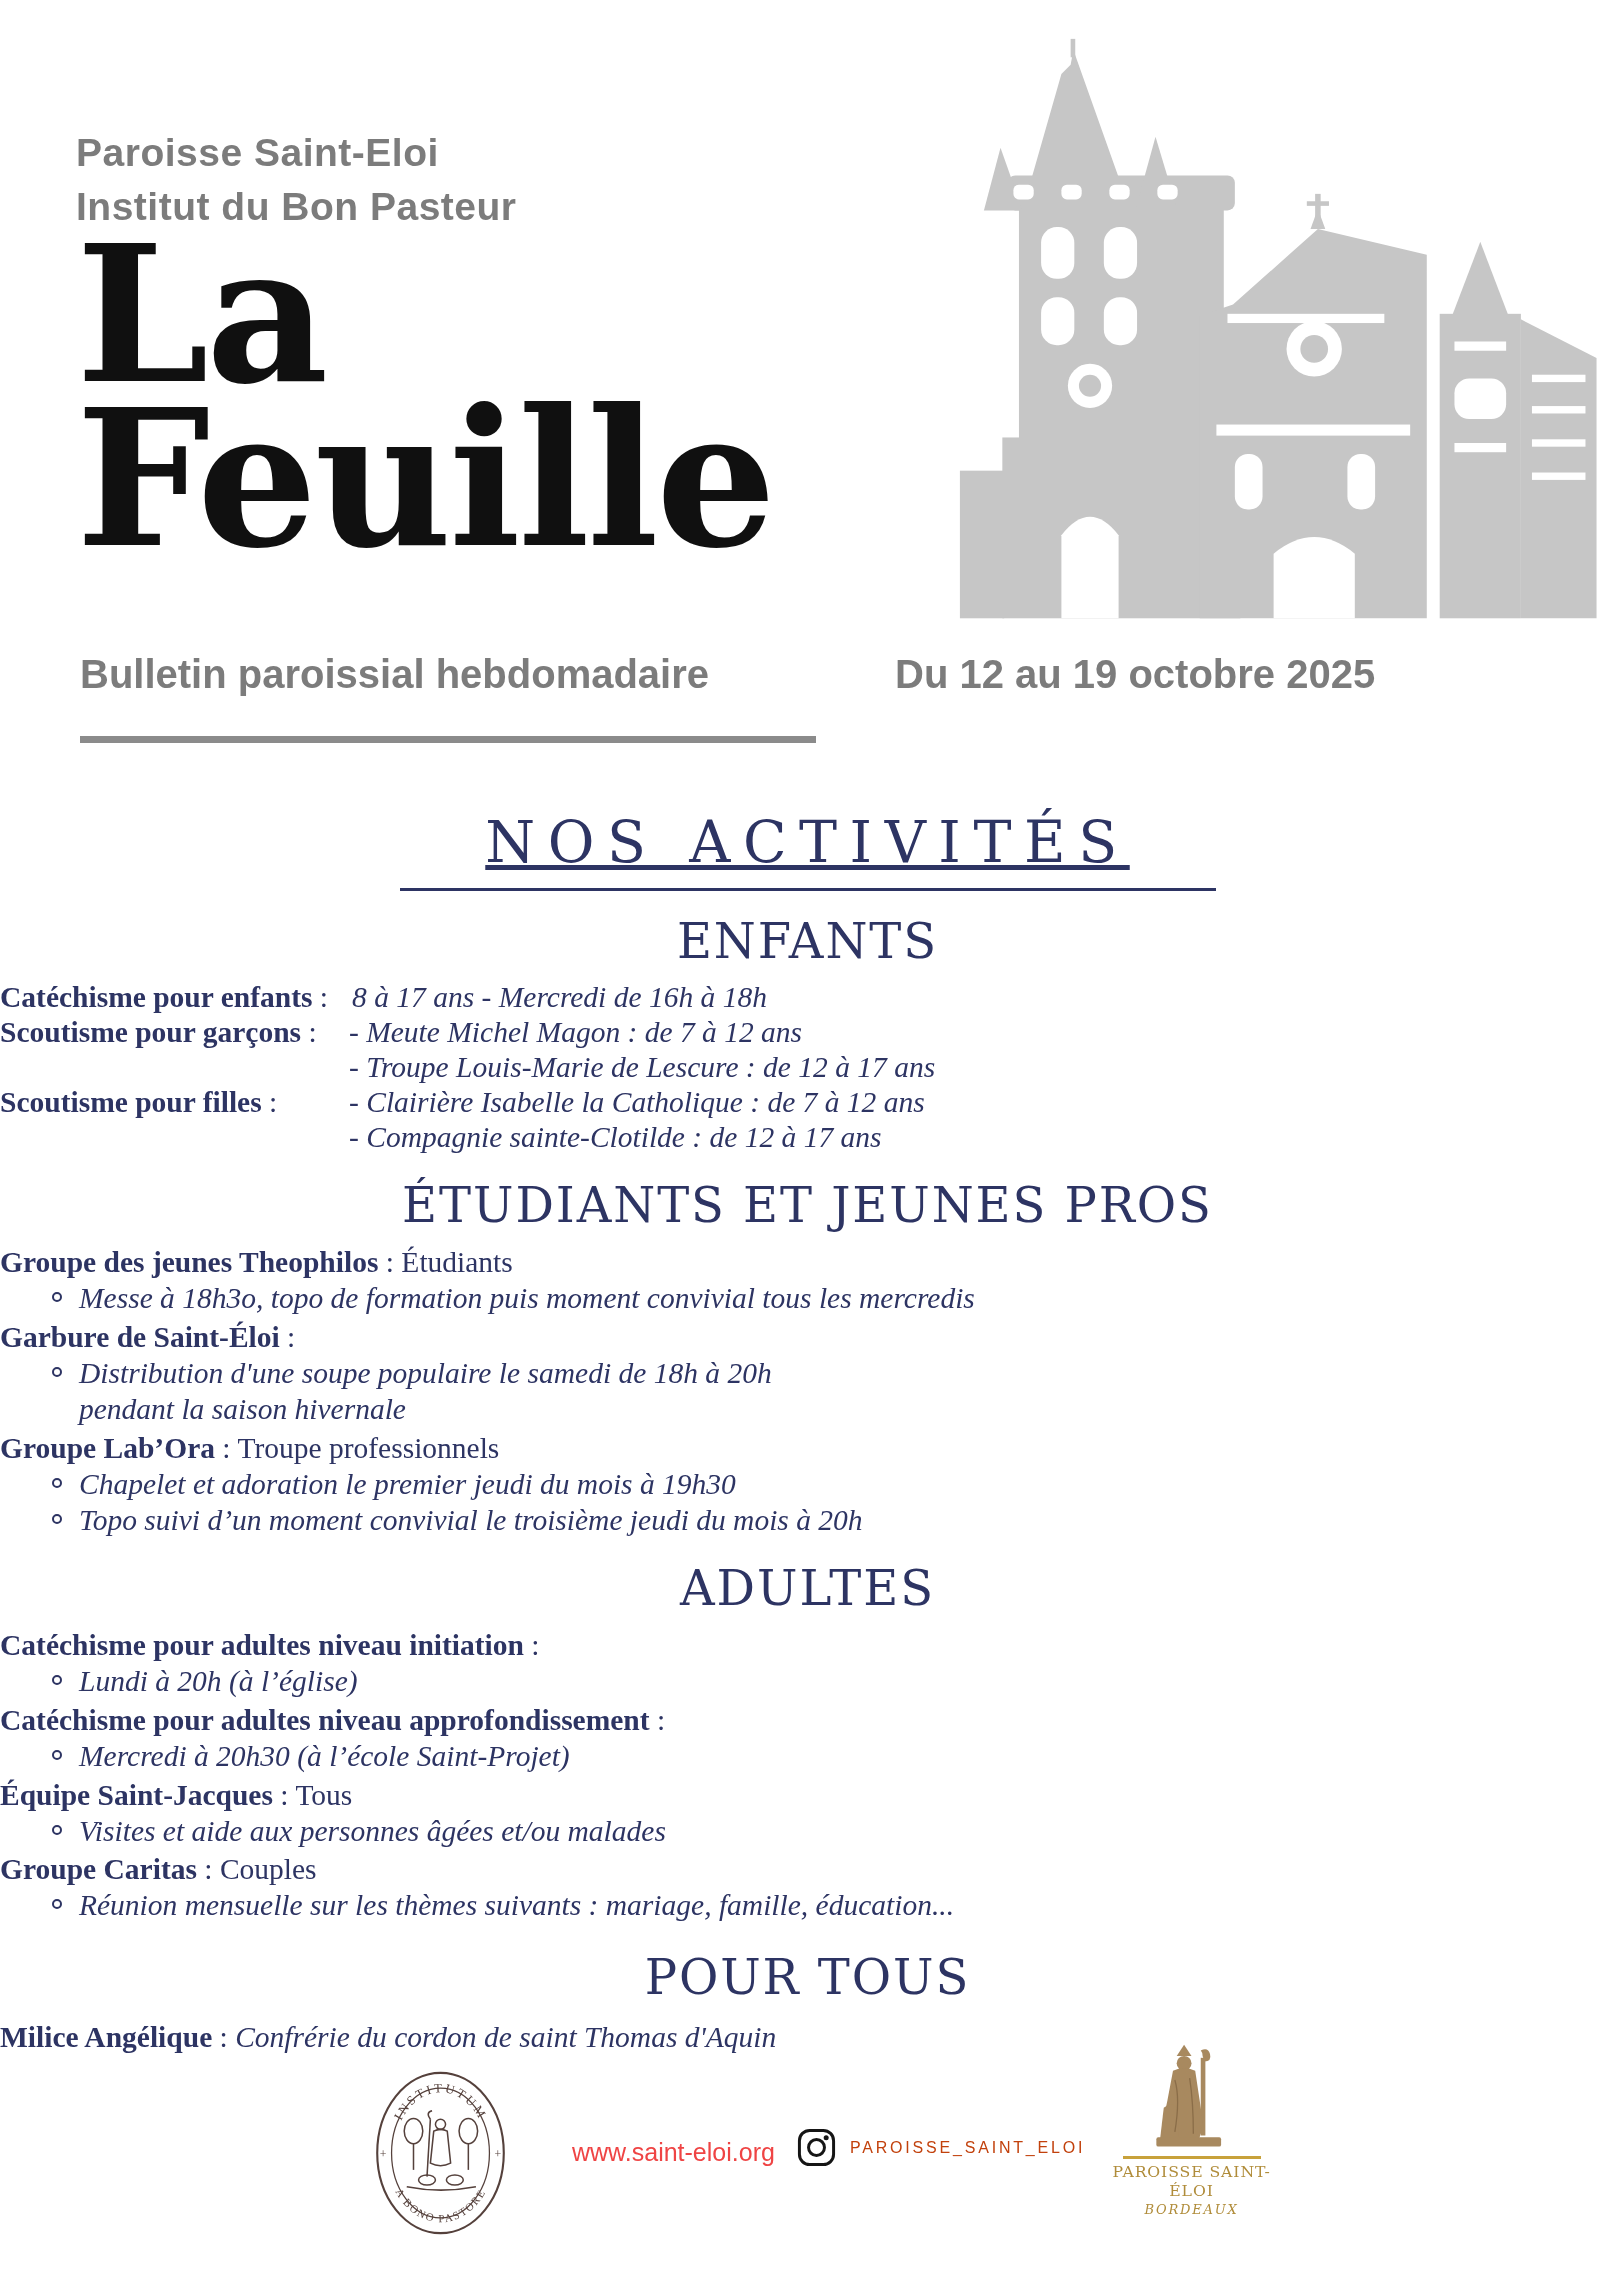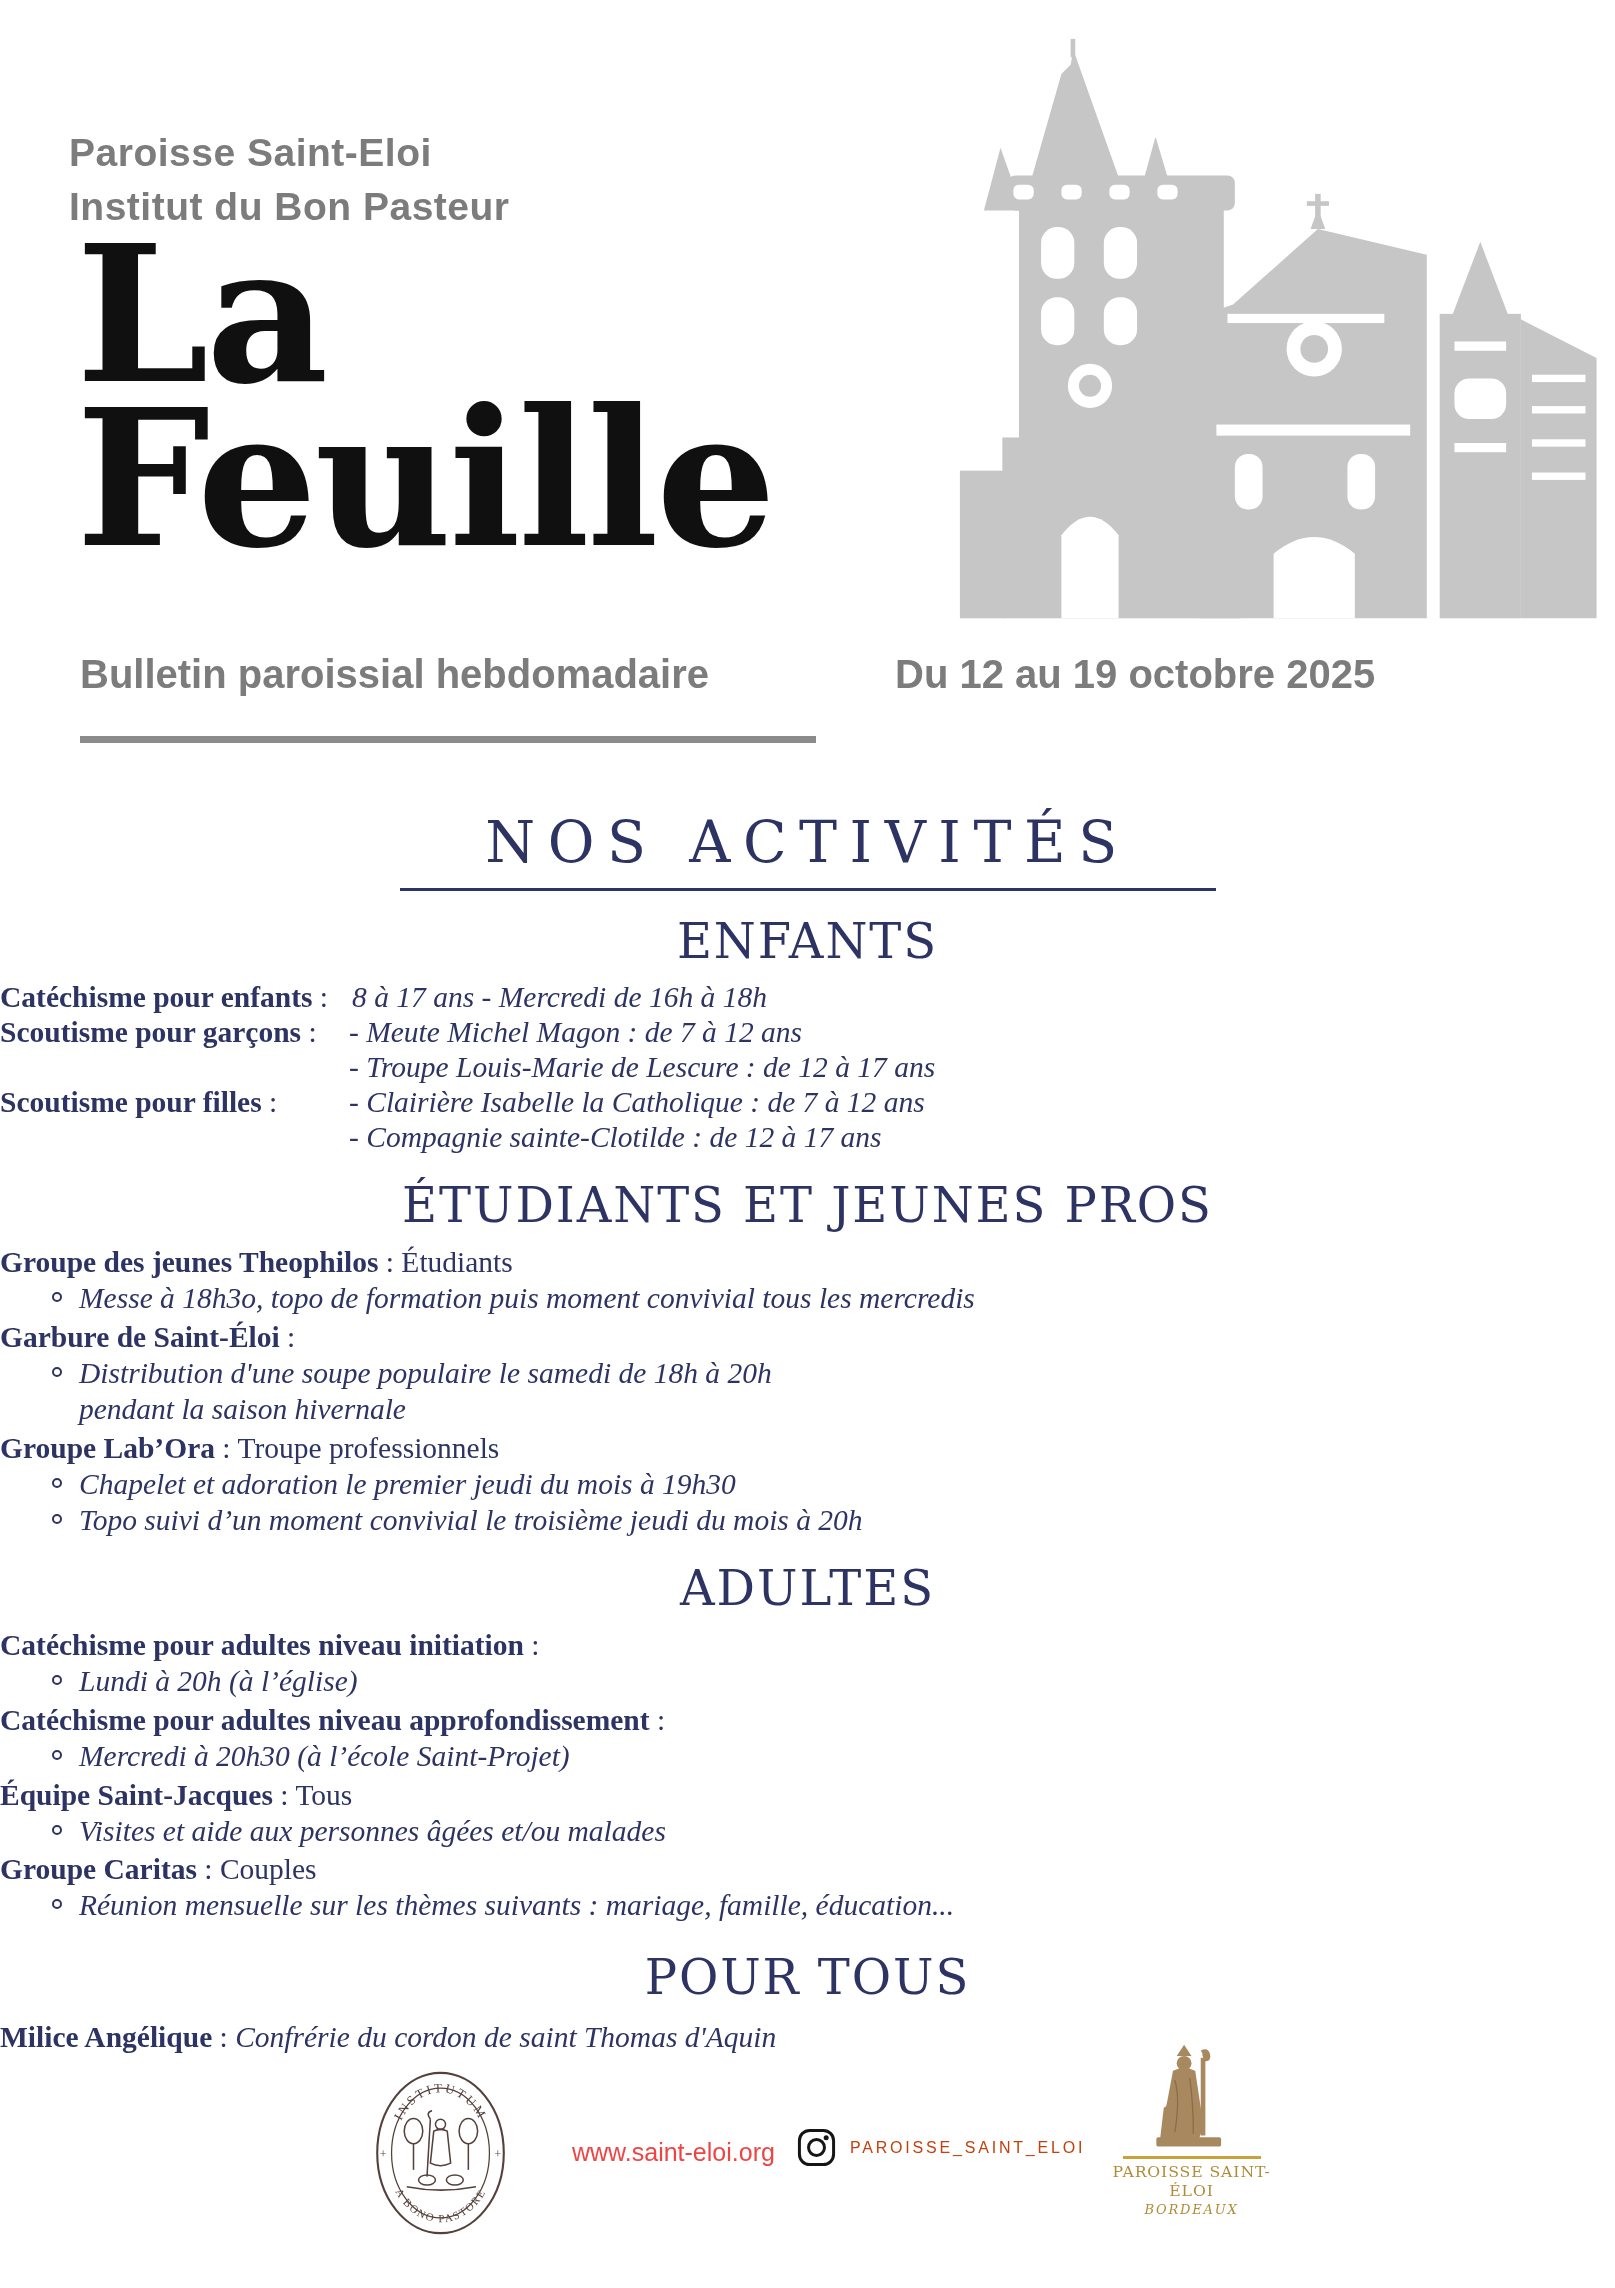--- a/index.html
+++ b/index.html
@@ -8,21 +8,21 @@
     position:relative; width:1615px; height:2289px; margin:0 auto;
     background:#ffffff; overflow:hidden;
     font-family:"Liberation Serif", serif;
   }
 
   
   .church { position:absolute; left:923px; top:37px; width:692px; height:609px; }
 
   
   .org {
-    position:absolute; left:69px; top:126px;
+    position:absolute; left:76px; top:126px;
     font-family:"Liberation Sans", sans-serif; font-weight:bold;
     font-size:39px; line-height:54px; color:#7c7c7c; letter-spacing:0.5px;
   }
   .title {
     position:absolute; left:76px; top:233px; width:925px;
     font-family:"DejaVu Serif", serif; font-weight:bold;
     font-size:189px; line-height:164px; color:#101010; letter-spacing:-0.015em;
     text-shadow:
       -6.5px 0 0 #fff, 6.5px 0 0 #fff, 0 -6.5px 0 #fff, 0 6.5px 0 #fff,
       -4.6px -4.6px 0 #fff, 4.6px -4.6px 0 #fff, -4.6px 4.6px 0 #fff, 4.6px 4.6px 0 #fff,
@@ -40,21 +40,21 @@
     font-family:"Liberation Sans", sans-serif; font-weight:bold;
     font-size:40px; color:#7c7c7c;
   }
   .rule { position:absolute; left:80px; top:736px; width:736px; height:6.5px; background:#8b8b8b; }
 
   
   .main { position:absolute; left:0; top:812px; width:1615px; color:#2d3463; }
   .main-heading {
     margin:0; text-align:center;
     font-family:"DejaVu Serif", serif; font-weight:normal;
-    font-size:57px; line-height:61px; letter-spacing:0.22em; color:#2d3463;
+    font-size:57px; line-height:61px; letter-spacing:0.22em; color:#2d3463;text-decoration:underline;
   }
   .heading-underline { width:816px; height:3.7px; background:#2d3463; margin:14.8px auto 0 auto; }
   .section-heading {
     margin:24px 0 0 0; text-align:center;
     font-family:"DejaVu Serif", serif; font-weight:normal;
     font-size:48px; line-height:52px; letter-spacing:0.04em; color:#2d3463;
   }
   .items { margin-top:13px; }
   .item { position:relative; margin-right:111px;
           font-size:29.5px; line-height:35px; }

